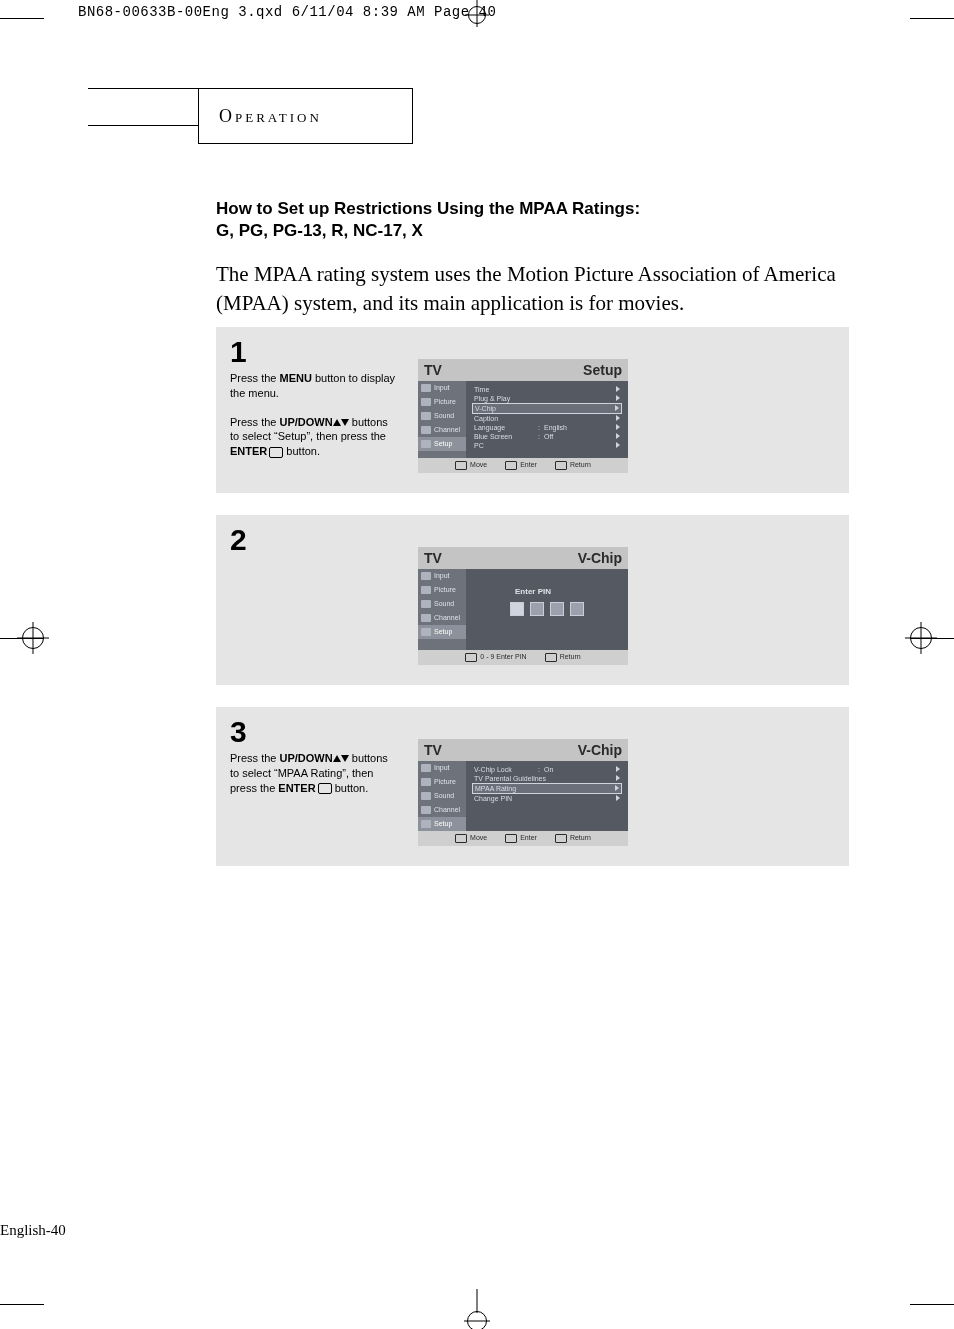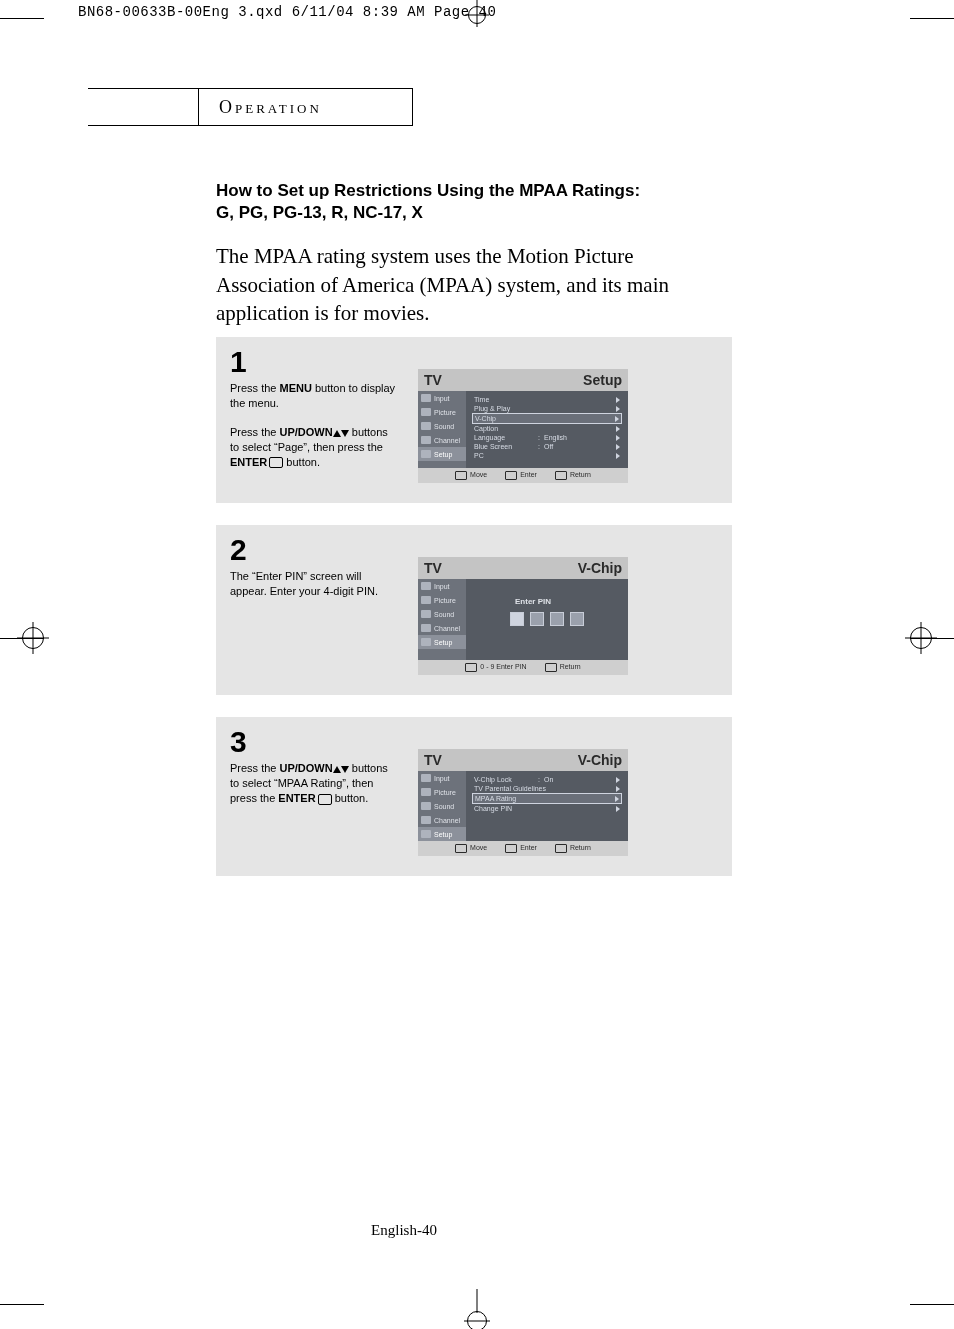--- a/index.html
+++ b/index.html
@@ -32,34 +32,34 @@
     margin-bottom: 54px;
   }
   .section-bar .gap {
     width: 110px;
     border-top: 1.5px solid #000;
     border-bottom: 1.5px solid #000;
     height: 38px;
   }
   .section-bar .label-box {
     border: 1.5px solid #000;
-    height: 38px;
+    height: 56px;
     padding: 0 90px 0 20px;
     display: flex;
     align-items: center;
   }
   .section-bar .label-box span {
     font-family: Georgia, 'Times New Roman', serif;
     font-size: 18px;
     letter-spacing: 3px;
     font-variant: small-caps;
   }
   .main-col {
     margin-left: 128px;
-    width: 516px;
+    width: 633px;
   }
   .page-title { font-size: 17px; font-weight: bold; line-height: 1.3; margin-bottom: 18px; }
   .intro-para { font-family: Georgia, 'Times New Roman', serif; font-size: 21px; line-height: 1.35; margin-bottom: 10px; }
 
   .step-block {
     background: #e5e5e5;
     padding: 10px 14px 20px 14px;
     margin-top: 10px;
     display: flex;
     gap: 18px;
@@ -112,21 +112,21 @@
   }
   .osd-foot span::before {
     content:""; display:inline-block; width:10px; height:7px; border:1px solid #2a2a2a; border-radius:1px; margin-right:3px; vertical-align:middle;
   }
   .pin-row { display:flex; gap:6px; justify-content:center; margin-top:6px; }
   .pin-box { width:14px; height:14px; background:#9aa0ac; border:1px solid #c8cdd8; }
   .pin-box.cur { background:#cfd4df; }
   .enter-pin-label { color:#dfe2e8; font-size:8px; font-weight:bold; margin: 14px 0 4px 14px; padding-left: 29px; }
 
   .page-num {
-    position:absolute; bottom:90px; left:0; width:808px; text-align:center;
+    position:absolute; bottom:90px; left:0; width:808px; 
     font-family: Georgia, 'Times New Roman', serif; font-size:15px;
   }
 
   
   .crop { position:absolute; background:#000; }
   .crop.h { height:1px; width:44px; }
   .reg {
     position:absolute; width:22px; height:22px; border:1px solid #000; border-radius:50%;
   }
   .reg::before, .reg::after { content:""; position:absolute; background:#000; }
@@ -174,21 +174,21 @@
       <span>How to Set up Restrictions Using the MPAA Ratings:</span><br>
       <span>G, PG, PG-13, R, NC-17, X</span>
     </div>
     <p class="intro-para">The MPAA rating system uses the Motion Picture Association of America (MPAA) system, and its main application is for movies.</p>
 
     <div id="steps-host">
         <div class="step-block">
           <div class="step-text">
             <div class="big-num">1</div>
             <p class="instr"><span>Press the </span><b>MENU</b><span> button to display the menu.</span></p>
-            <p class="instr"><span>Press the </span><b>UP/DOWN</b><span><span class="tri up"></span><span class="tri dn"></span></span><span> buttons to select “Page”, then press the </span><b>ENTER</b><span class="enter-icon"></span><span> button.</span></p>
+            <p class="instr"><span>Press the </span><b>UP/DOWN</b><span><span class="tri up"></span><span class="tri dn"></span></span><span> buttons to select “Setup”, then press the </span><b>ENTER</b><span class="enter-icon"></span><span> button.</span></p>
           </div>
           <div style="width: 220px;">
             <div class="osd">
               <div class="osd-header">
                 <span>TV</span>
                 <span>Setup</span>
               </div>
               <div class="osd-body">
                 <div class="osd-side">
                   <div class="tab">
@@ -251,21 +251,20 @@
                 <span>Move</span>
                 <span>Enter</span>
                 <span>Return</span>
               </div>
             </div>
           </div>
         </div>
         <div class="step-block">
           <div class="step-text">
             <div class="big-num">2</div>
-            <p class="instr"><span>The “Enter PIN” screen will appear. Enter your 4-digit PIN.</span></p>
           </div>
           <div style="width: 220px;">
             <div class="osd">
               <div class="osd-header">
                 <span>TV</span>
                 <span>V-Chip</span>
               </div>
               <div class="osd-body">
                 <div class="osd-side">
                   <div class="tab">

